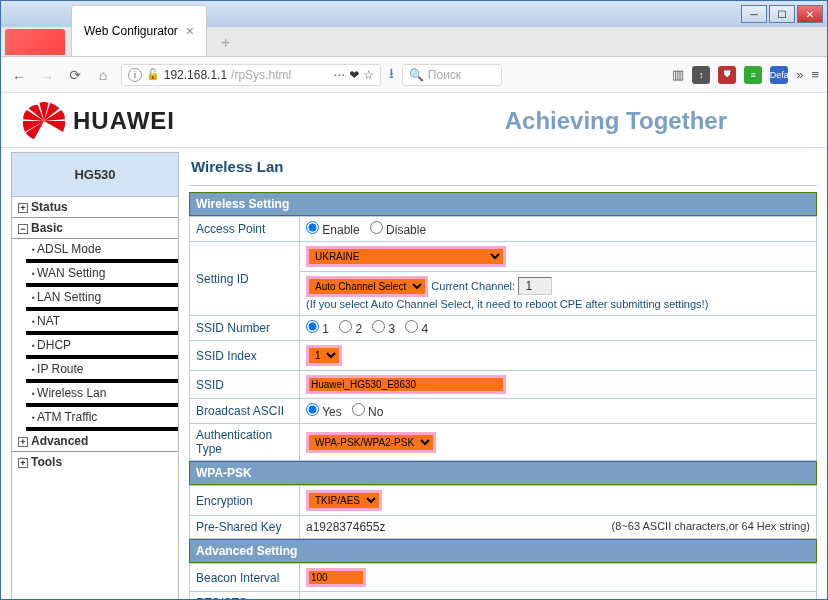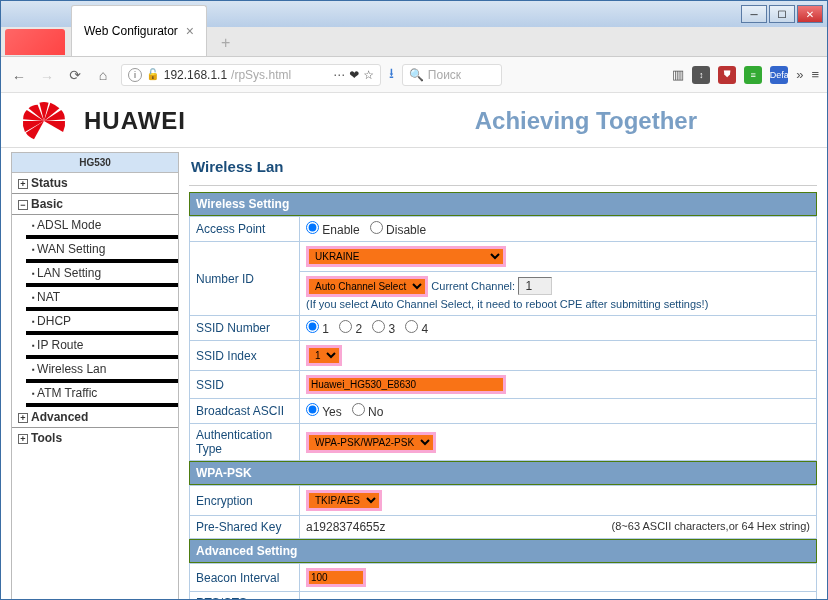--- a/index.html
+++ b/index.html
@@ -31,30 +31,30 @@
 .search-field { flex: 0 0 100px; display: flex; align-items: center; border: 1px solid #ddd; border-radius: 3px; padding: 3px 6px; font-size: 12px; gap: 4px; background: #fff; color: #aaa; }
 .toolbar-icons { display: flex; gap: 8px; align-items: center; margin-left: auto; font-size: 13px; }
 .ext-badge { width: 18px; height: 18px; border-radius: 3px; display: inline-flex; align-items: center; justify-content: center; font-size: 9px; color: #fff; }
 
 
 .content { flex: 1; overflow: hidden; position: relative; display: flex; flex-direction: column; }
 .page { flex: 1; overflow-y: scroll; background: #fff; }
 
 
 .brand-header { display: flex; align-items: center; padding: 8px 20px 6px; border-bottom: 1px solid #ddd; }
-.logo { display: flex; align-items: center; gap: 17px; }
+.logo { display: flex; align-items: center; gap: 6px; }
 .sunburst { width: 46px; height: 40px; position: relative; }
 .sunburst svg { width: 100%; height: 100%; }
 .brand-text { font-size: 24px; font-weight: bold; color: #222; letter-spacing: 1px; }
-.slogan { margin-left: auto; margin-right: 110px; font-size: 24px; font-weight: bold; color: #7a9fc5; }
+.slogan { margin-left: auto; margin-right: 80px; font-size: 24px; font-weight: bold; color: #7a9fc5; }
 
 
 .body-wrap { display: flex; padding: 4px 10px; gap: 10px; }
 .sidebar { width: 168px; border: 1px solid #bbb; background: #fff; flex-shrink: 0; }
-.sidebar-title { background: #d2e3f5; text-align: center; font-weight: bold; padding: 4px; font-size: 10px; color: #333; border-bottom: 1px solid #bbb; }
+.sidebar-title { background: #d2e3f5; text-align: center; font-weight: bold; padding: 14px; font-size: 13px; color: #333; border-bottom: 1px solid #bbb; }
 .menu-cat { padding: 3px 6px; font-size: 12px; font-weight: bold; border-bottom: 1px solid #999; cursor: pointer; color: #333; }
 .menu-cat .box { display: inline-block; width: 10px; height: 10px; border: 1px solid #666; text-align: center; line-height: 8px; font-size: 9px; margin-right: 3px; vertical-align: middle; }
 .submenu { padding-left: 14px; }
 .submenu-item { padding: 3px 6px; font-size: 12px; border-bottom: 4px solid #000000; cursor: pointer; color: #333; }
 .submenu-item::before { content: "▪ "; font-size: 8px; vertical-align: middle; }
 
 .main { flex: 1; }
 .page-title { color: #1a4d7a; font-size: 15px; font-weight: bold; padding: 6px 2px 10px; border-bottom: 1px solid #ccc; margin-bottom: 6px; }
 .section-header { background: #7a9fc5; color: #fff; font-weight: bold; font-size: 12px; padding: 4px 6px; border: 1px solid #4d7c0f; }
 table.form { width: 100%; border-collapse: collapse; font-size: 12px; }
@@ -168,21 +168,21 @@
           <table class="form">
             <tbody>
                 <tr>
               <td class="label">Access Point</td>
               <td class="value">
                 <label><input type="radio" checked="" style=""> <span>Enable</span></label>&nbsp;&nbsp;
                 <label><input type="radio" style=""> <span>Disable</span></label>
               </td>
             </tr>
             <tr>
-              <td class="label" rowspan="2">Number ID</td>
+              <td class="label" rowspan="2">Setting ID</td>
               <td class="value"><select style="width:200px"><option>UKRAINE</option></select></td>
             </tr>
             <tr>
               <td class="value">
                 <select><option>Auto Channel Select</option></select>
                 <span class="hint">Current Channel:</span>
                 <span class="current-ch">1</span><br>
                 <span class="hint">(If you select Auto Channel Select, it need to reboot CPE after submitting settings!)</span>
               </td>
             </tr>

